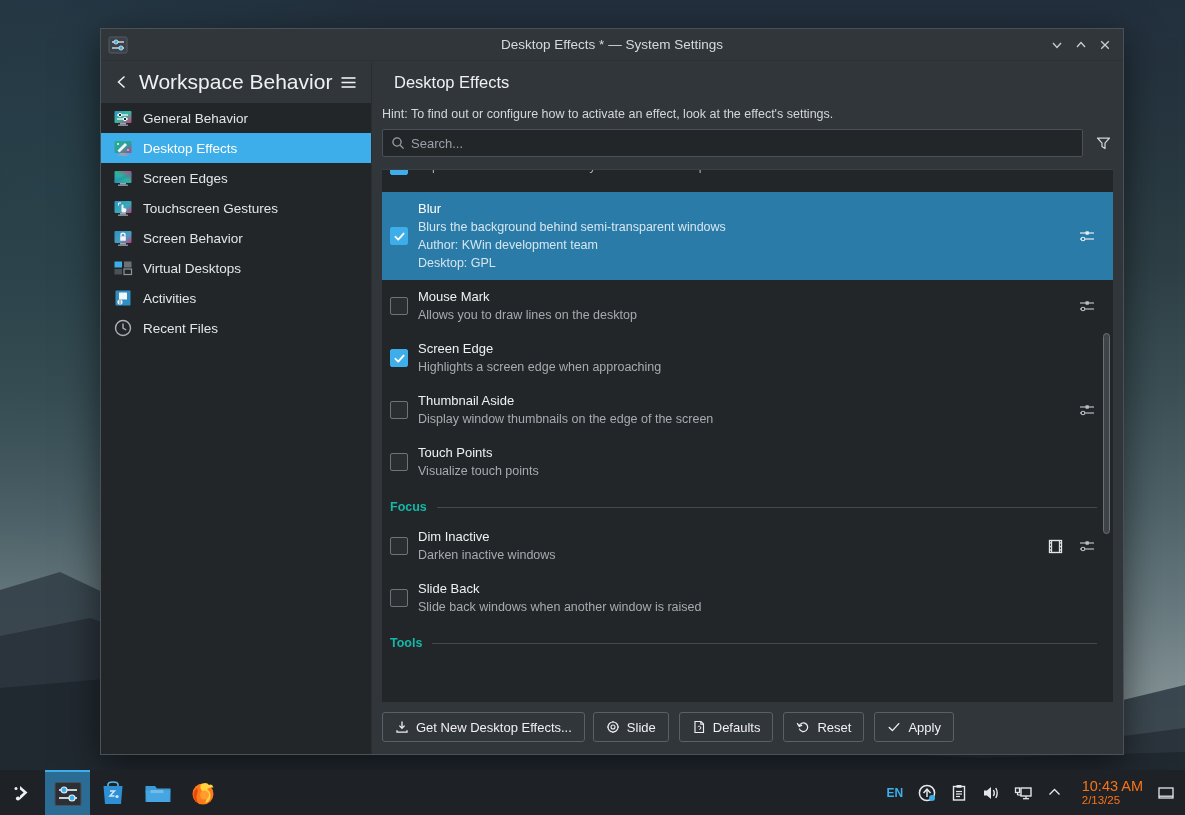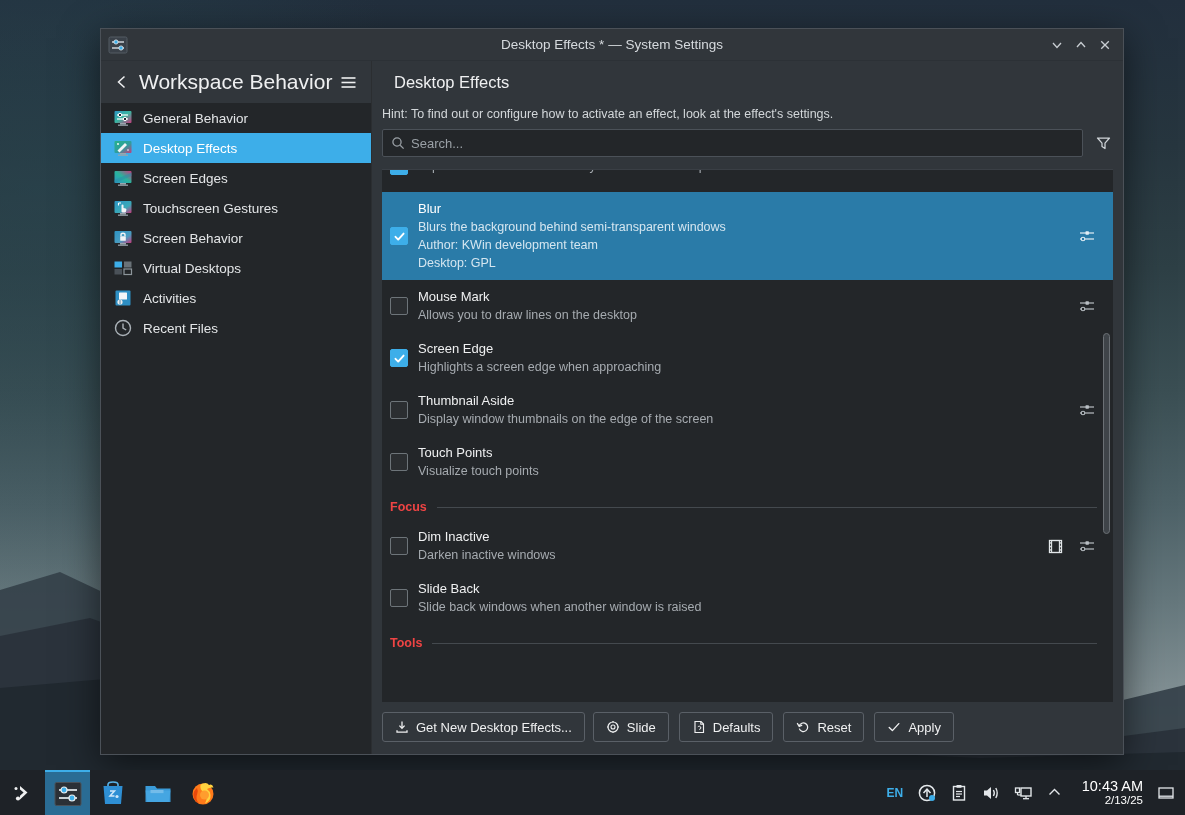--- a/index.html
+++ b/index.html
@@ -68,22 +68,22 @@
   .tray-item {
     width: 30px; height: 45px;
     display:flex; align-items:center; justify-content:center;
     cursor:pointer;
   }
   #tray-lang {
     color: #3daee9; font-size: 12px; font-weight: bold;
     width: 30px; text-align:center; cursor:pointer;
   }
   #clock {
-    color: #ffffff;
-    text-align: right;
+    color: #f97316;
+    text-align: left;
     line-height: 1.05;
     padding: 0 10px;
     cursor: pointer;
   }
   #clock .t { font-size: 14.5px; }
   #clock .d { font-size: 11.5px; }
   #showdesktop {
     width: 22px; height: 45px;
     display:flex; align-items:center; justify-content:center;
     cursor:pointer;
@@ -227,21 +227,21 @@
   .effect-name { color: #eff0f1; font-size: 13px; line-height: 18px; }
   .effect-desc { color: #a6abb0; font-size: 12.5px; line-height: 18px; }
   .effect-row.selected .effect-name { color: #ffffff; }
   .effect-row.selected .effect-desc { color: #d5e6f0; }
   .effect-actions { display: flex; align-items: center; gap: 12px; flex: 0 0 auto; padding-right: 6px; }
   .act-btn { width: 20px; height: 22px; display:flex; align-items:center; justify-content:center; cursor:pointer;}
   .section-head {
     display: flex; align-items: center; gap: 10px;
     padding: 12px 16px 6px 8px;
   }
-  .section-title { color: #ef4444; font-size: 12.5px; font-weight: bold; }
+  .section-title { color: #14b8a6; font-size: 12.5px; font-weight: bold; }
   .section-rule { flex: 1 1 auto; height: 1px; background: #44494e; }
 
   #scrollbar-track {
     position: absolute; right: 2px; top: 0; bottom: 0; width: 10px;
   }
   #scrollbar-thumb {
     position: absolute; left: 2px; width: 7px;
     top: 163px; height: 201px;
     border-radius: 4px;
     background: #3f4449;

